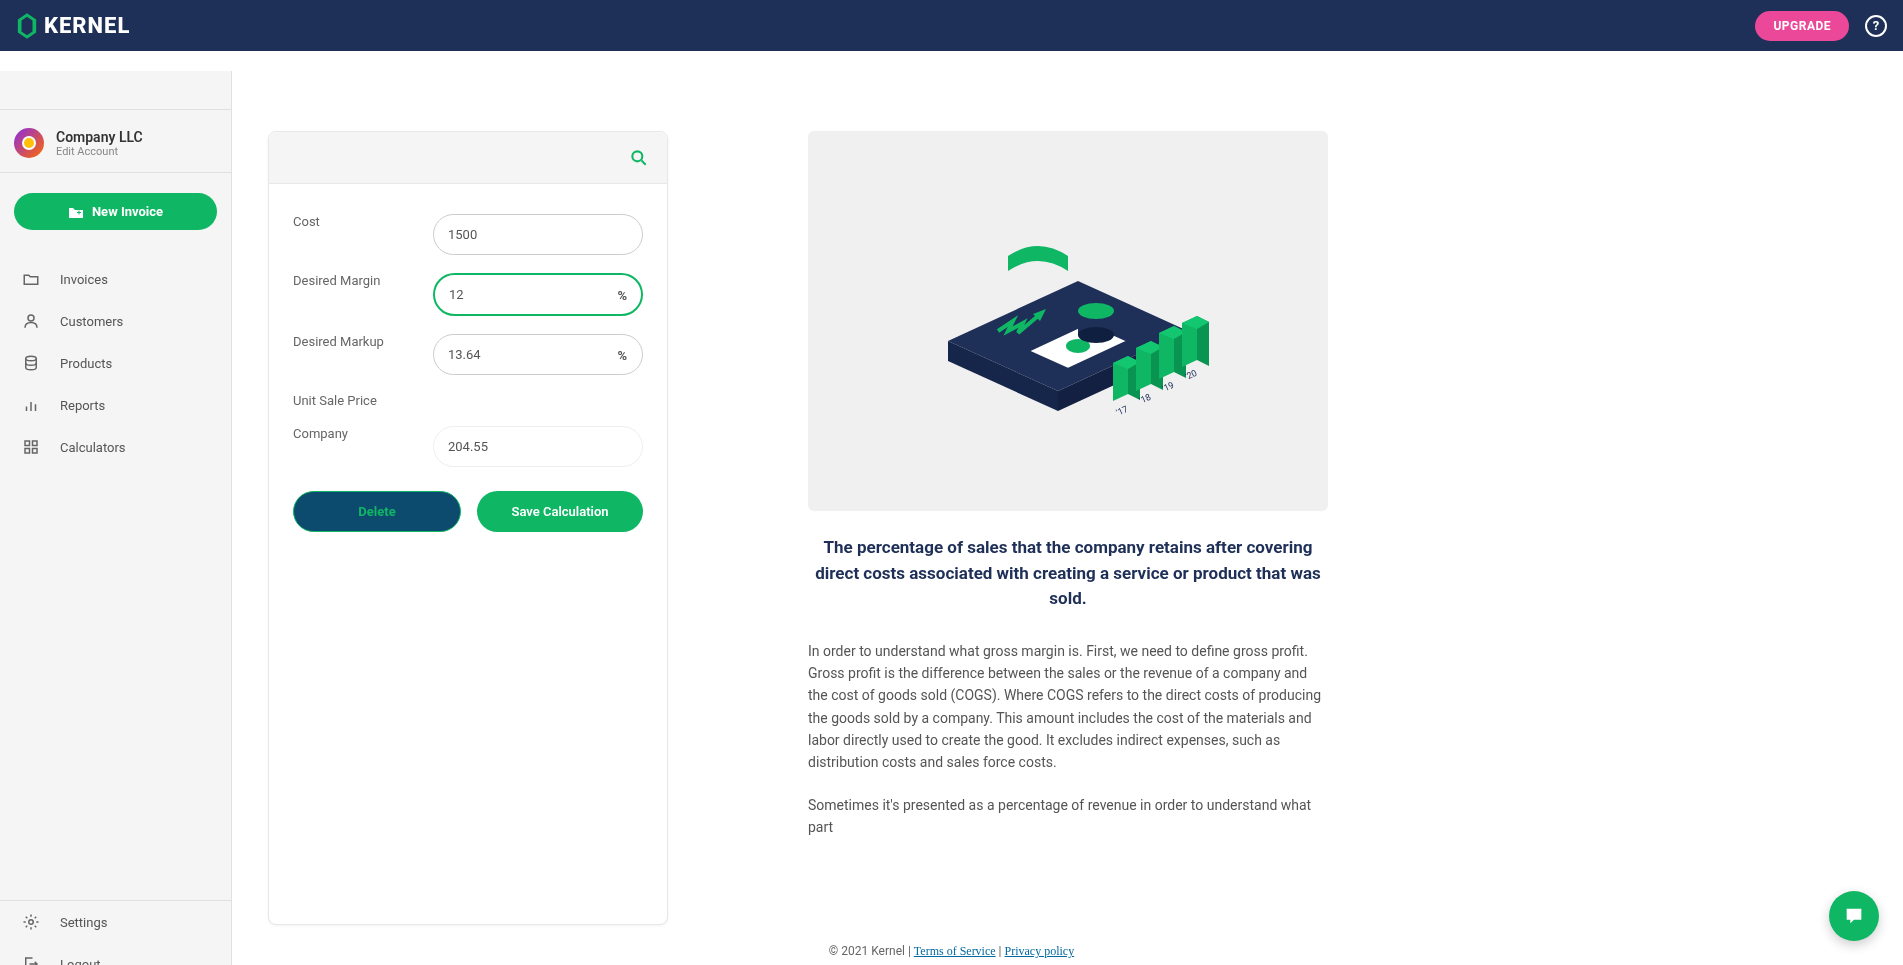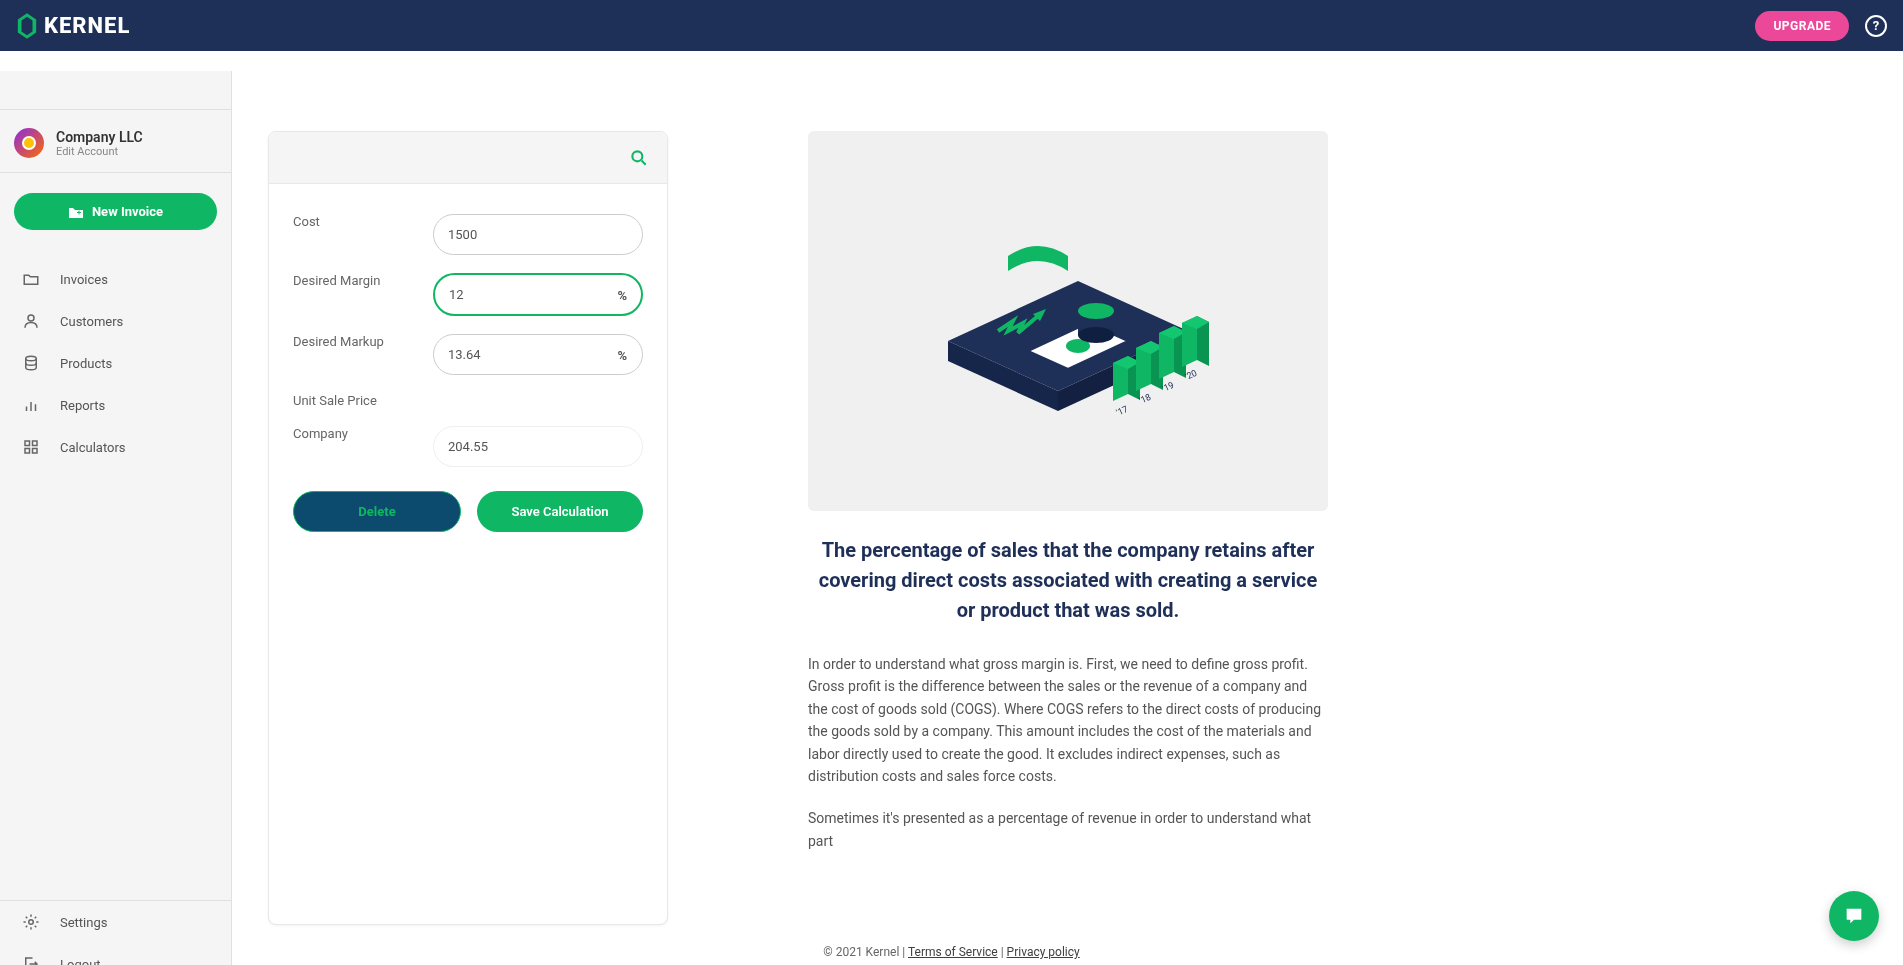--- a/index.html
+++ b/index.html
@@ -42,25 +42,25 @@
 .calc-input { width: 100%; padding: 12px 14px; border: 1px solid #ccc; border-radius: 22px; font-size: 13px; color: #555; outline: none; }
 .calc-input.active { border: 2px solid #0fb765; }
 .calc-input.readonly { border: 1px solid #eee; background: #fff; }
 .pct-suffix { position: absolute; right: 16px; top: 50%; transform: translateY(-50%); font-size: 13px; font-weight: 700; color: #555; }
 .calc-actions { display: flex; gap: 16px; margin-top: 24px; }
 .btn-delete { flex: 1; background: #0c4a6e; border: 1px solid #0fb765; color: #0fb765; padding: 12px; border-radius: 22px; font-size: 13px; font-weight: 700; cursor: pointer; }
 .btn-save { flex: 1; background: #0fb765; border: none; color: #fff; padding: 12px; border-radius: 22px; font-size: 13px; font-weight: 600; cursor: pointer; }
 
 .info-panel { width: 520px; }
 .illustration { width: 520px; height: 380px; background: #f0f0f0; border-radius: 6px; display: flex; align-items: center; justify-content: center; margin-bottom: 24px; }
-.info-title { color: #1e2f58; font-size: 20px; font-weight: 700; text-align: center; line-height: 1.5; margin-bottom: 28px; }
+.info-title { color: #1e2f58; font-size: 17px; font-weight: 700; text-align: center; line-height: 1.5; margin-bottom: 28px; }
 .info-text { color: #555; font-size: 14px; line-height: 1.6; margin-bottom: 20px; }
 
 .footer { position: absolute; bottom: 6px; left: 50%; transform: translateX(-50%); font-size: 12px; color: #666; }
-.footer a { color: #404040; text-decoration: underline; }
+.footer a { color: #0369a1; text-decoration: underline; font-family: Liberation Serif, serif; }
 
 .chat-fab { position: absolute; bottom: 24px; right: 24px; width: 50px; height: 50px; background: #0fb765; border-radius: 50%; display: flex; align-items: center; justify-content: center; cursor: pointer; box-shadow: 0 4px 12px rgba(0,0,0,0.2); }
 .chat-fab svg { fill: #fff; }
 </style>
 </head>
 <body>
 
 <div class="header">
   <div class="logo">
     <svg class="logo-icon" viewBox="0 0 24 28">

